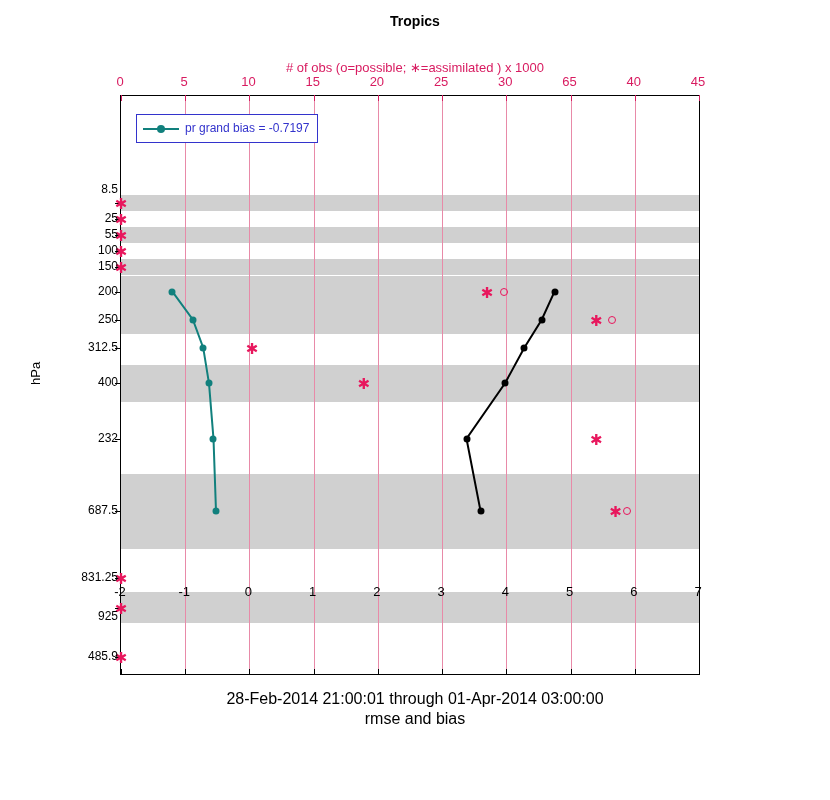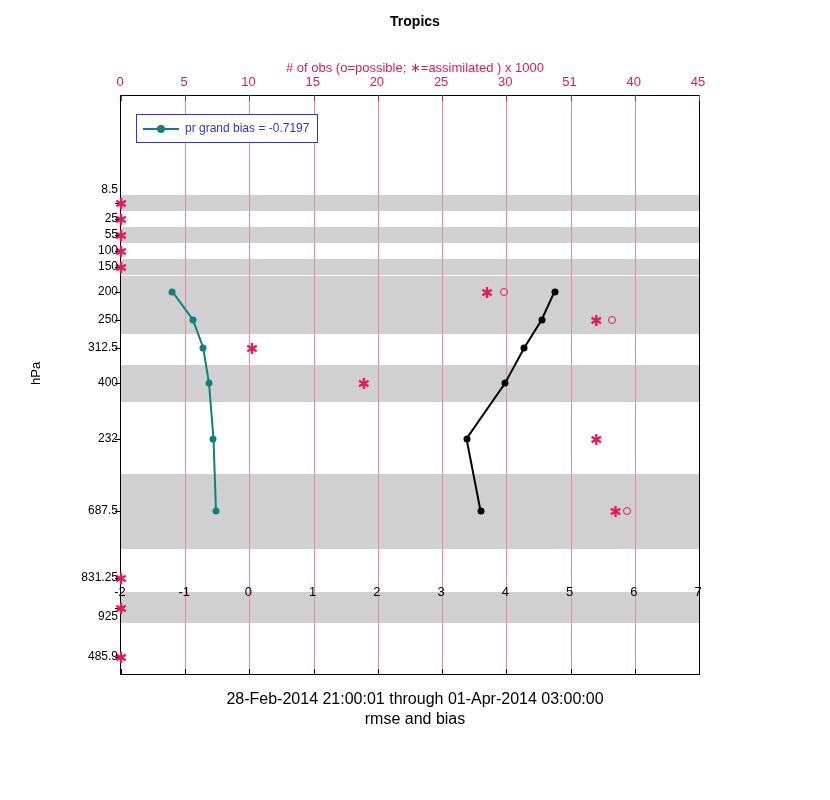--- a/index.html
+++ b/index.html
@@ -363,20 +363,20 @@
       <div class="xlab-bottom" style="left: 698px;">7</div>
     </div>
   <div id="xlabels-top">
       <div class="xlab-top" style="left: 120px;">0</div>
       <div class="xlab-top" style="left: 184.222px;">5</div>
       <div class="xlab-top" style="left: 248.444px;">10</div>
       <div class="xlab-top" style="left: 312.667px;">15</div>
       <div class="xlab-top" style="left: 376.889px;">20</div>
       <div class="xlab-top" style="left: 441.111px;">25</div>
       <div class="xlab-top" style="left: 505.333px;">30</div>
-      <div class="xlab-top" style="left: 569.556px;">51</div>
+      <div class="xlab-top" style="left: 569.556px;">65</div>
       <div class="xlab-top" style="left: 633.778px;">40</div>
       <div class="xlab-top" style="left: 698px;">45</div>
     </div>
 
   <div class="caption">28-Feb-2014 21:00:01 through 01-Apr-2014 03:00:00</div>
   <div class="caption" style="top:710px;">rmse and bias</div>
 </div>
 
 </body></html>

